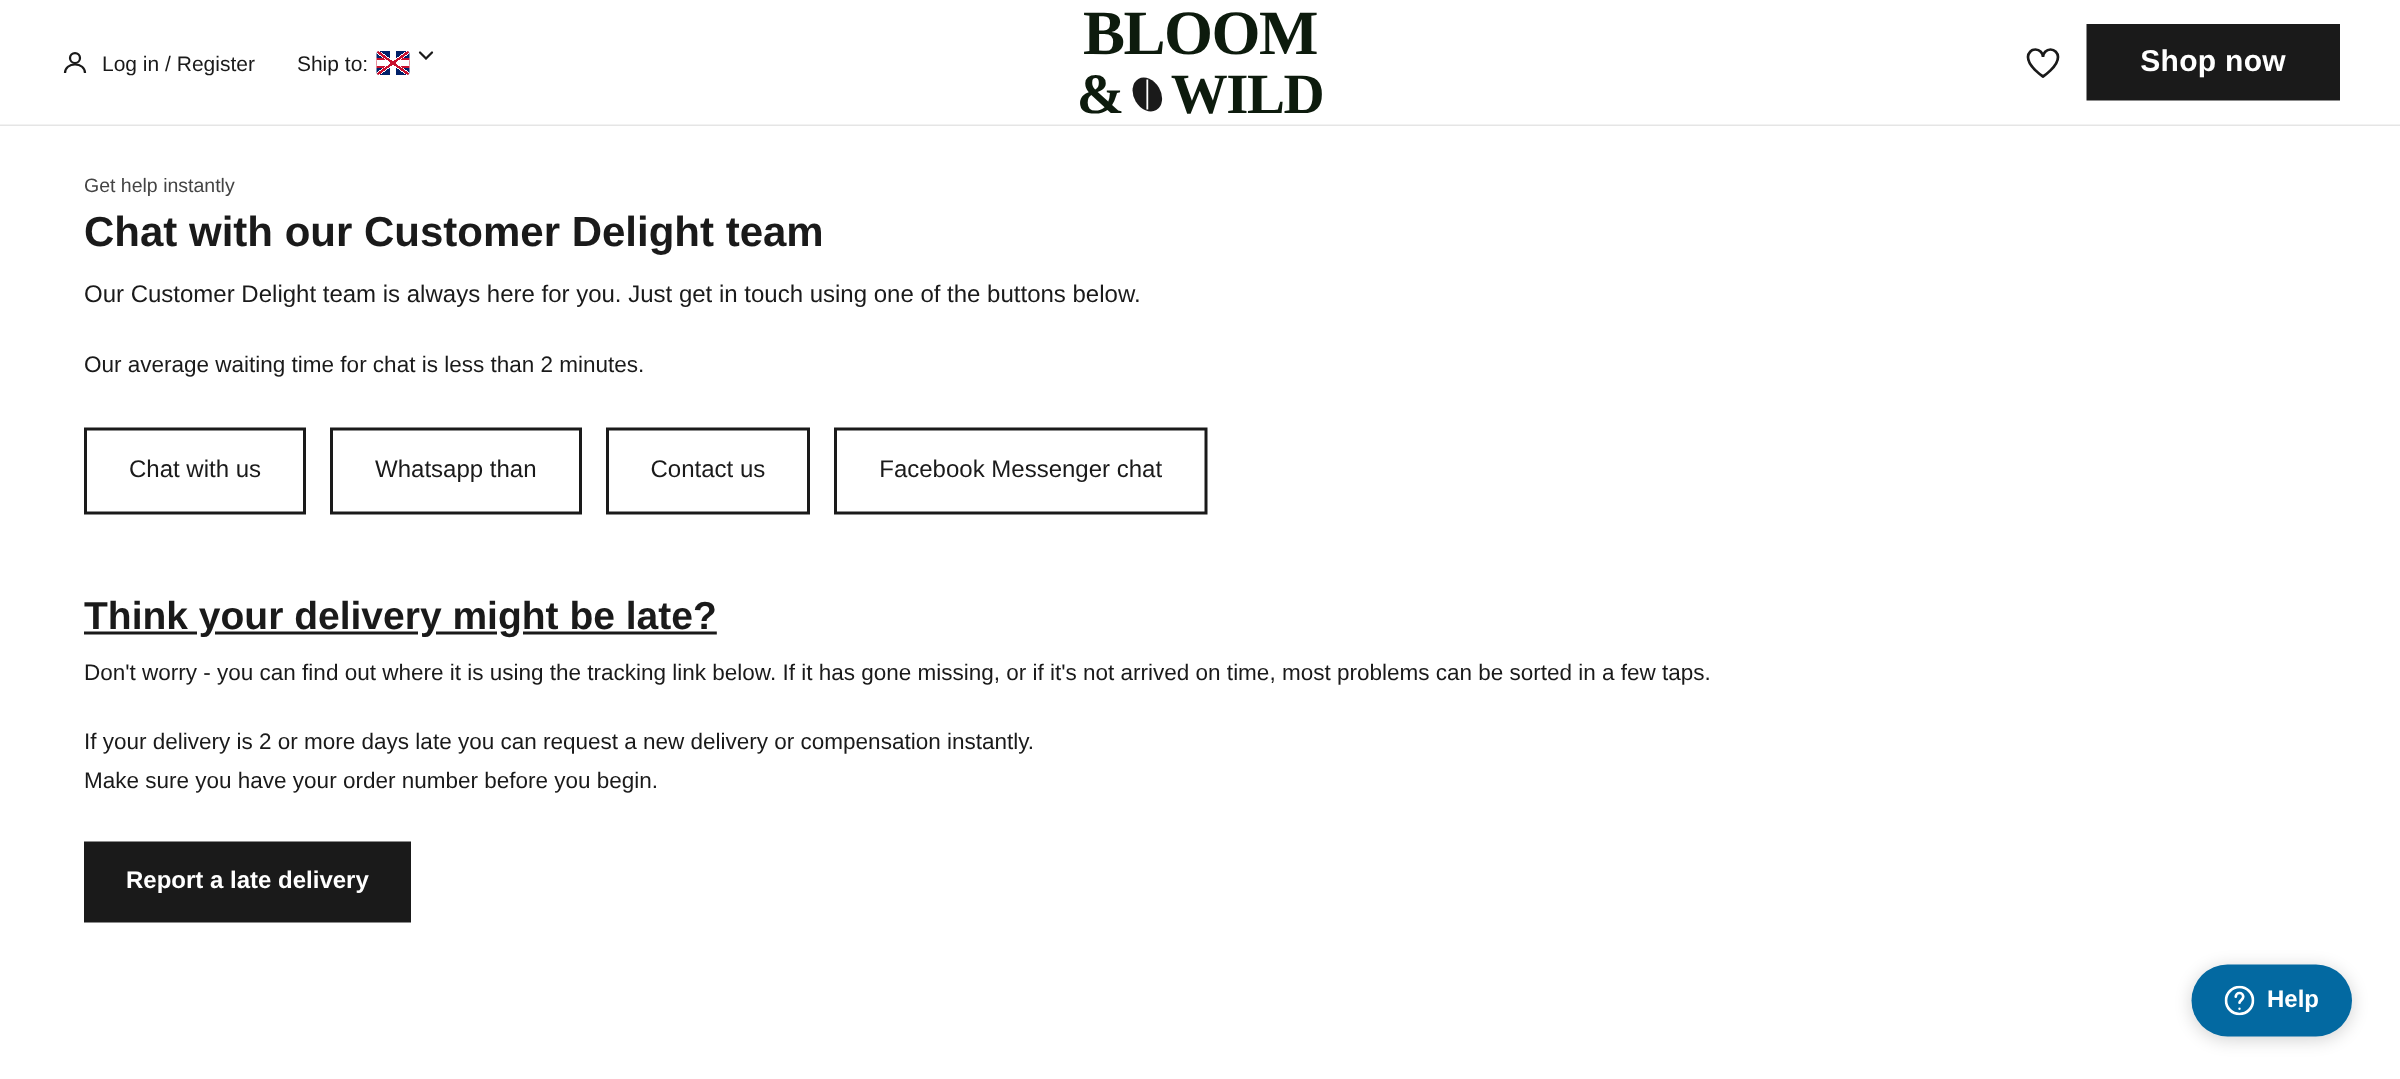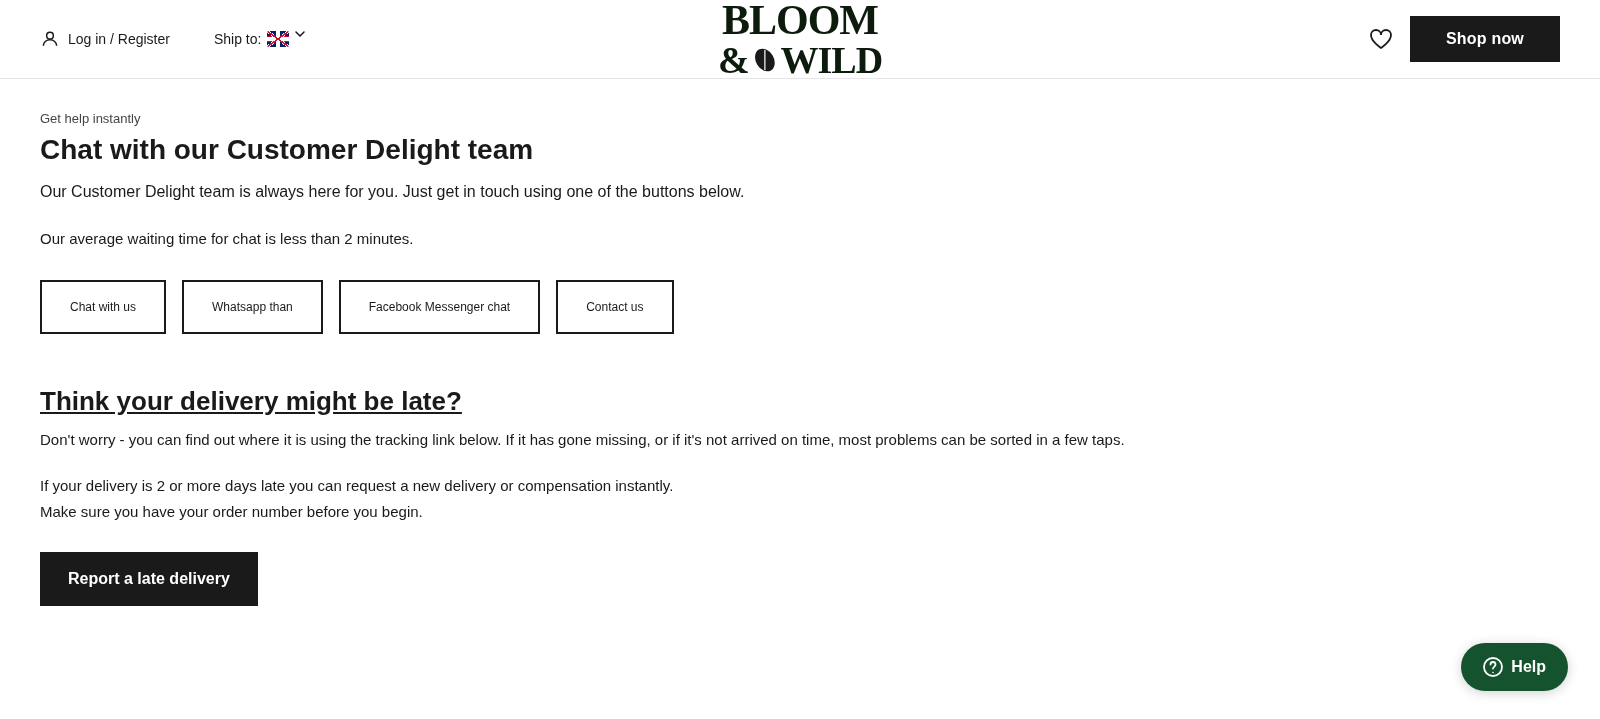--- a/index.html
+++ b/index.html
@@ -23,21 +23,21 @@
       align-items: center;
       justify-content: space-between;
       padding: 16px 40px;
       border-bottom: 1px solid #e5e5e5;
       position: relative;
     }
 
     .header-left {
       display: flex;
       align-items: center;
-      gap: 44px;
+      gap: 28px;
     }
 
     .header-login {
       display: flex;
       align-items: center;
       gap: 8px;
       font-size: 14px;
       color: #1a1a1a;
       cursor: pointer;
       text-decoration: none;
@@ -142,29 +142,29 @@
       width: 26px;
       height: 26px;
       cursor: pointer;
     }
 
     .shop-now-btn {
       background: #1a1a1a;
       color: #fff;
       border: none;
       padding: 14px 36px;
-      font-size: 16px;
+      font-size: 20px;
       font-weight: 600;
       cursor: pointer;
       letter-spacing: 0.2px;
     }
 
     
     .main {
-      padding: 32px 40px 40px;
+      padding: 32px 56px 40px;
     }
 
     .get-help-label {
       font-size: 13px;
       color: #444;
       margin-bottom: 8px;
     }
 
     .section-title {
       font-size: 28px;
@@ -191,21 +191,21 @@
       display: flex;
       gap: 16px;
       margin-bottom: 52px;
     }
 
     .chat-btn {
       border: 2px solid #1a1a1a;
       background: #fff;
       color: #1a1a1a;
       padding: 18px 28px;
-      font-size: 12px;
+      font-size: 16px;
       font-weight: 500;
       cursor: pointer;
       white-space: nowrap;
     }
 
     .delivery-section {
       margin-bottom: 32px;
     }
 
     .delivery-title {
@@ -238,21 +238,21 @@
       font-size: 16px;
       font-weight: 600;
       cursor: pointer;
     }
 
     
     .help-float {
       position: fixed;
       bottom: 28px;
       right: 32px;
-      background: #14532d;
+      background: #0369a1;
       color: #fff;
       border: none;
       border-radius: 50px;
       padding: 14px 22px;
       font-size: 16px;
       font-weight: 600;
       display: flex;
       align-items: center;
       gap: 8px;
       cursor: pointer;
@@ -311,22 +311,22 @@
   <h1 class="section-title">Chat with our Customer Delight team</h1>
   <p class="section-desc">Our Customer Delight team is always here for you. Just get in touch using one of the buttons below.</p>
 
   <div class="section-info">
     <span>Our average waiting time for chat is less than 2 minutes.</span><br>
   </div>
 
   <div class="chat-buttons">
     <button class="chat-btn">Chat with us</button>
     <button class="chat-btn">Whatsapp than</button>
+    <button class="chat-btn">Contact us</button>
     <button class="chat-btn">Facebook Messenger chat</button>
-    <button class="chat-btn">Contact us</button>
   </div>
 
   <div class="delivery-section">
     <h2 class="delivery-title">Think your delivery might be late?</h2>
     <p class="delivery-desc">Don't worry - you can find out where it is using the tracking link below. If it has gone missing, or if it's not arrived on time, most problems can be sorted in a few taps.</p>
 
     <div class="delivery-info">
       <span>If your delivery is 2 or more days late you can request a new delivery or compensation instantly.</span><br>
       <span>Make sure you have your order number before you begin.</span>
     </div>

